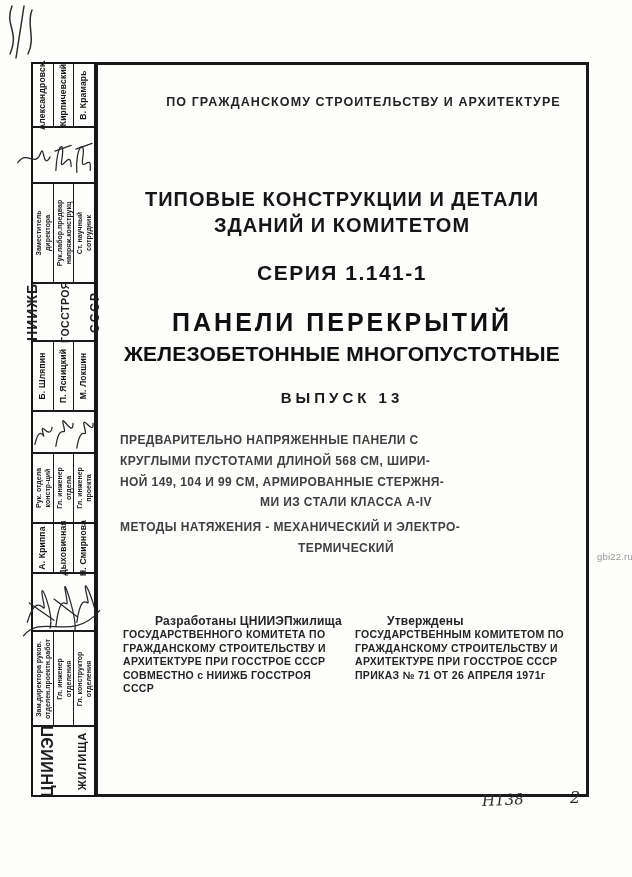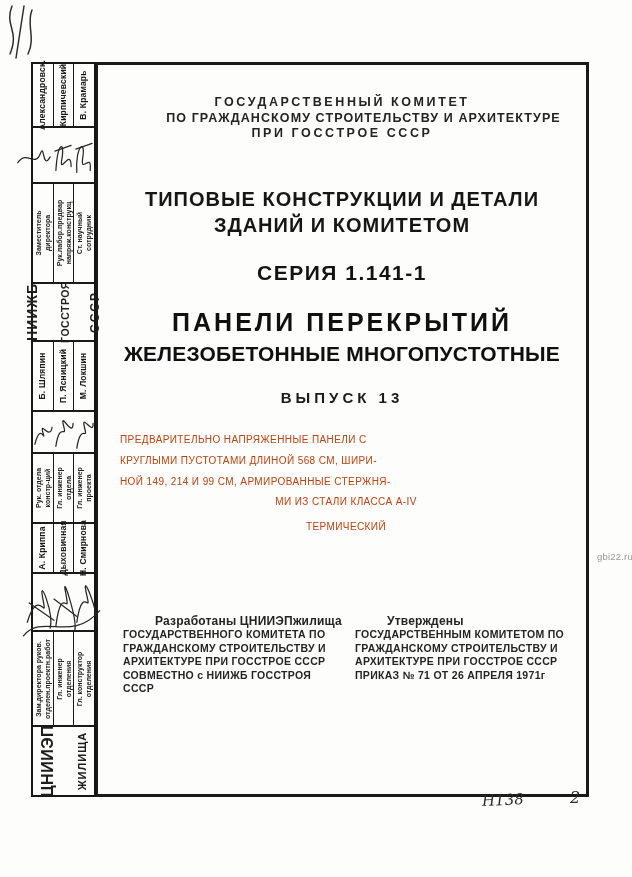--- a/index.html
+++ b/index.html
@@ -31,22 +31,22 @@
   .sigsvg path{fill:none;stroke:#262626;stroke-width:1.3;stroke-linecap:round;}
   
   .cblock{position:absolute;left:95px;width:494px;text-align:center;font-weight:bold;}
   .h1{font-size:12.5px;letter-spacing:2.6px;line-height:15.5px;color:#232323;}
   .h2{font-size:12.5px;letter-spacing:1.1px;line-height:15.5px;color:#232323;padding-left:43px;}
   .dt{font-size:20px;letter-spacing:1px;line-height:26px;color:#161616;}
   .series{font-size:21px;letter-spacing:1.5px;color:#131313;}
   .subj1{font-size:25px;letter-spacing:3px;color:#101010;}
   .subj2{font-size:21px;letter-spacing:.2px;color:#101010;}
   .issue{font-size:15px;letter-spacing:4px;color:#1b1b1b;}
-  .desc{position:absolute;left:120px;width:452px;font-weight:normal;font-size:10px;
-        line-height:20.8px;letter-spacing:.4px;color:#c2410c;text-align:left;}
+  .desc{position:absolute;left:120px;width:452px;font-weight:bold;font-size:12px;
+        line-height:20.8px;letter-spacing:.4px;color:#404040;text-align:left;}
   .desc .ctr{text-align:center;}
   .fblock{position:absolute;top:615px;width:232px;font-weight:bold;font-size:10.5px;
           line-height:13.4px;letter-spacing:.3px;color:#242424;text-align:left;}
   .fblock .big{font-size:12px;letter-spacing:.2px;padding-left:32px;}
   .hand{position:absolute;font-family:"DejaVu Serif",serif;font-style:italic;color:#2a2a2a;}
   .wm{position:absolute;left:597px;top:551px;font-size:9.5px;color:#979797;letter-spacing:.2px;}
   .mark{position:absolute;overflow:visible;}
   .mark path{fill:none;stroke:#2e2e2e;stroke-width:1.5;stroke-linecap:round;}
 </style>
 </head>
@@ -189,45 +189,44 @@
         <span class="rot org2">
           <span class="l1">ЦНИИЭП</span>
           <span class="l2">ЖИЛИЩА</span>
         </span>
       </div>
     </div>
 
   </div>
 
   <div class="cblock" style="top:95px">
-    <div class="h1">ГОСУДАРСТВЕННЫЙ  КОМИТЕТ</div>
     <div class="h2">ПО ГРАЖДАНСКОМУ СТРОИТЕЛЬСТВУ И АРХИТЕКТУРЕ</div>
-    <div class="h1">ПРИ  ГОССТРОЕ  СССР</div>
   </div>
 
   <div class="cblock" style="top:186px">
     <div class="dt">ТИПОВЫЕ КОНСТРУКЦИИ И ДЕТАЛИ</div>
     <div class="dt">ЗДАНИЙ И КОМИТЕТОМ</div>
   </div>
 
   <div class="cblock series" style="top:261px">СЕРИЯ 1.141-1</div>
 
   <div class="cblock subj2" style="top:342px">ЖЕЛЕЗОБЕТОННЫЕ МНОГОПУСТОТНЫЕ</div>
   <div class="cblock subj1" style="top:308px">ПАНЕЛИ  ПЕРЕКРЫТИЙ</div>
 
   <div class="cblock issue" style="top:389px">ВЫПУСК    13</div>
 
   <div class="desc" style="top:430px">
     <div>ПРЕДВАРИТЕЛЬНО НАПРЯЖЕННЫЕ ПАНЕЛИ  С</div>
     <div>КРУГЛЫМИ ПУСТОТАМИ ДЛИНОЙ 568 СМ, ШИРИ-</div>
-    <div>НОЙ 149, 214 И 99 СМ, АРМИРОВАННЫЕ СТЕРЖНЯ-</div>
+    <div>НОЙ 149, 104 И 99 СМ, АРМИРОВАННЫЕ СТЕРЖНЯ-</div>
     <div class="ctr">МИ ИЗ СТАЛИ КЛАССА А-IV</div>
   </div>
 
   <div class="desc" style="top:517px">
+    <div>МЕТОДЫ НАТЯЖЕНИЯ - МЕХАНИЧЕСКИЙ И ЭЛЕКТРО-</div>
     <div class="ctr">ТЕРМИЧЕСКИЙ</div>
   </div>
 
   <div class="fblock" style="left:123px">
     <div class="big">Разработаны  ЦНИИЭПжилища</div>
     <div>ГОСУДАРСТВЕННОГО КОМИТЕТА ПО</div>
     <div>ГРАЖДАНСКОМУ СТРОИТЕЛЬСТВУ И</div>
     <div>АРХИТЕКТУРЕ ПРИ ГОССТРОЕ СССР</div>
     <div>СОВМЕСТНО с НИИЖБ ГОССТРОЯ</div>
     <div>СССР</div>

